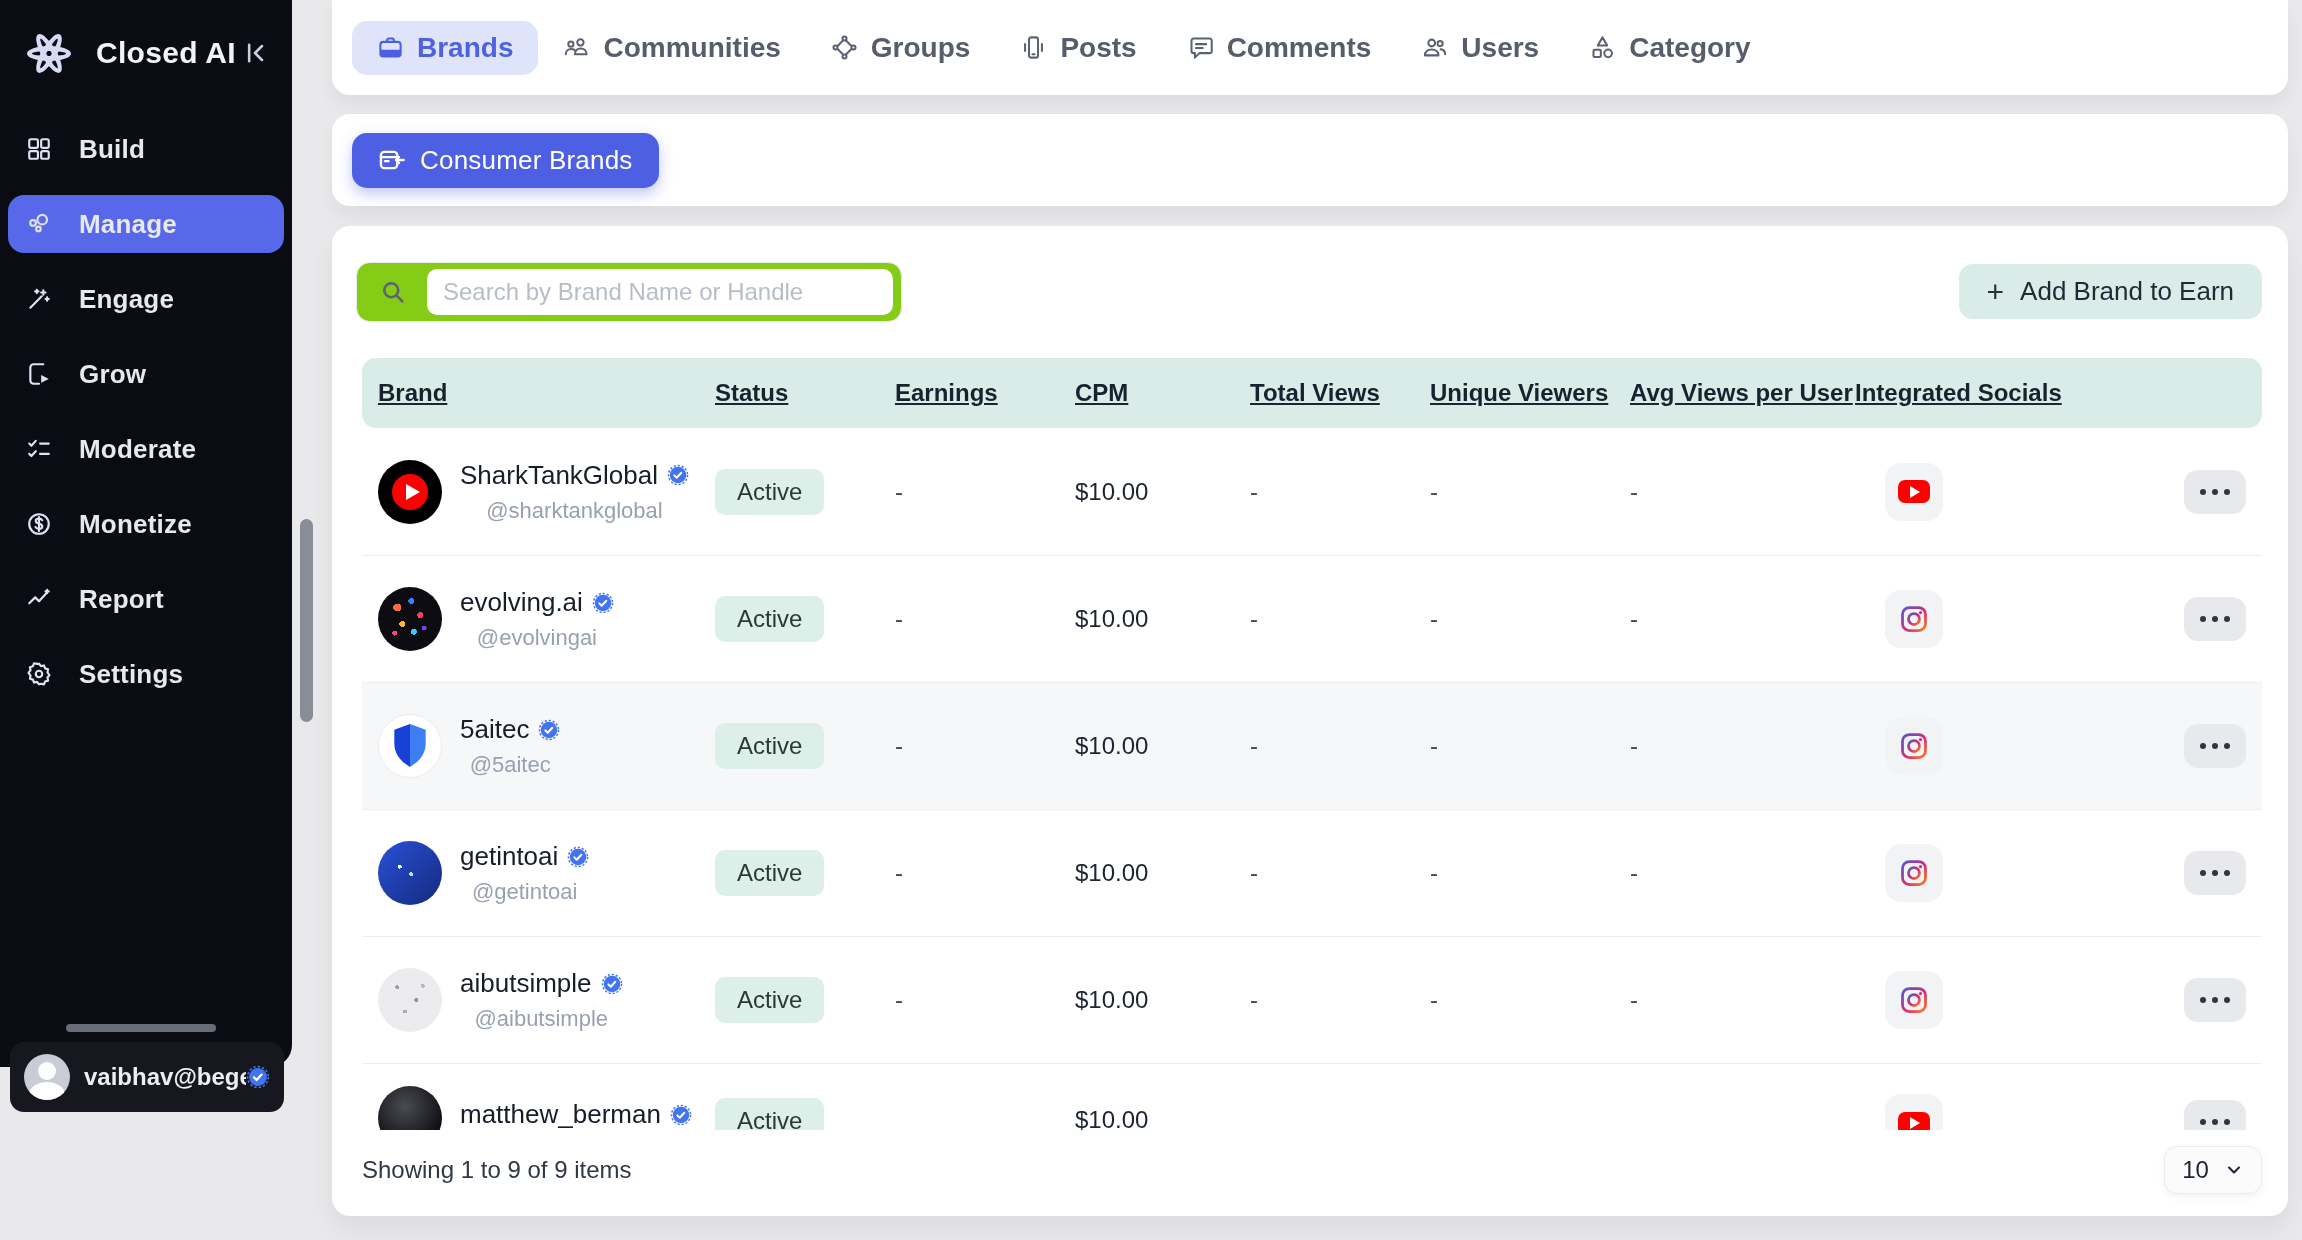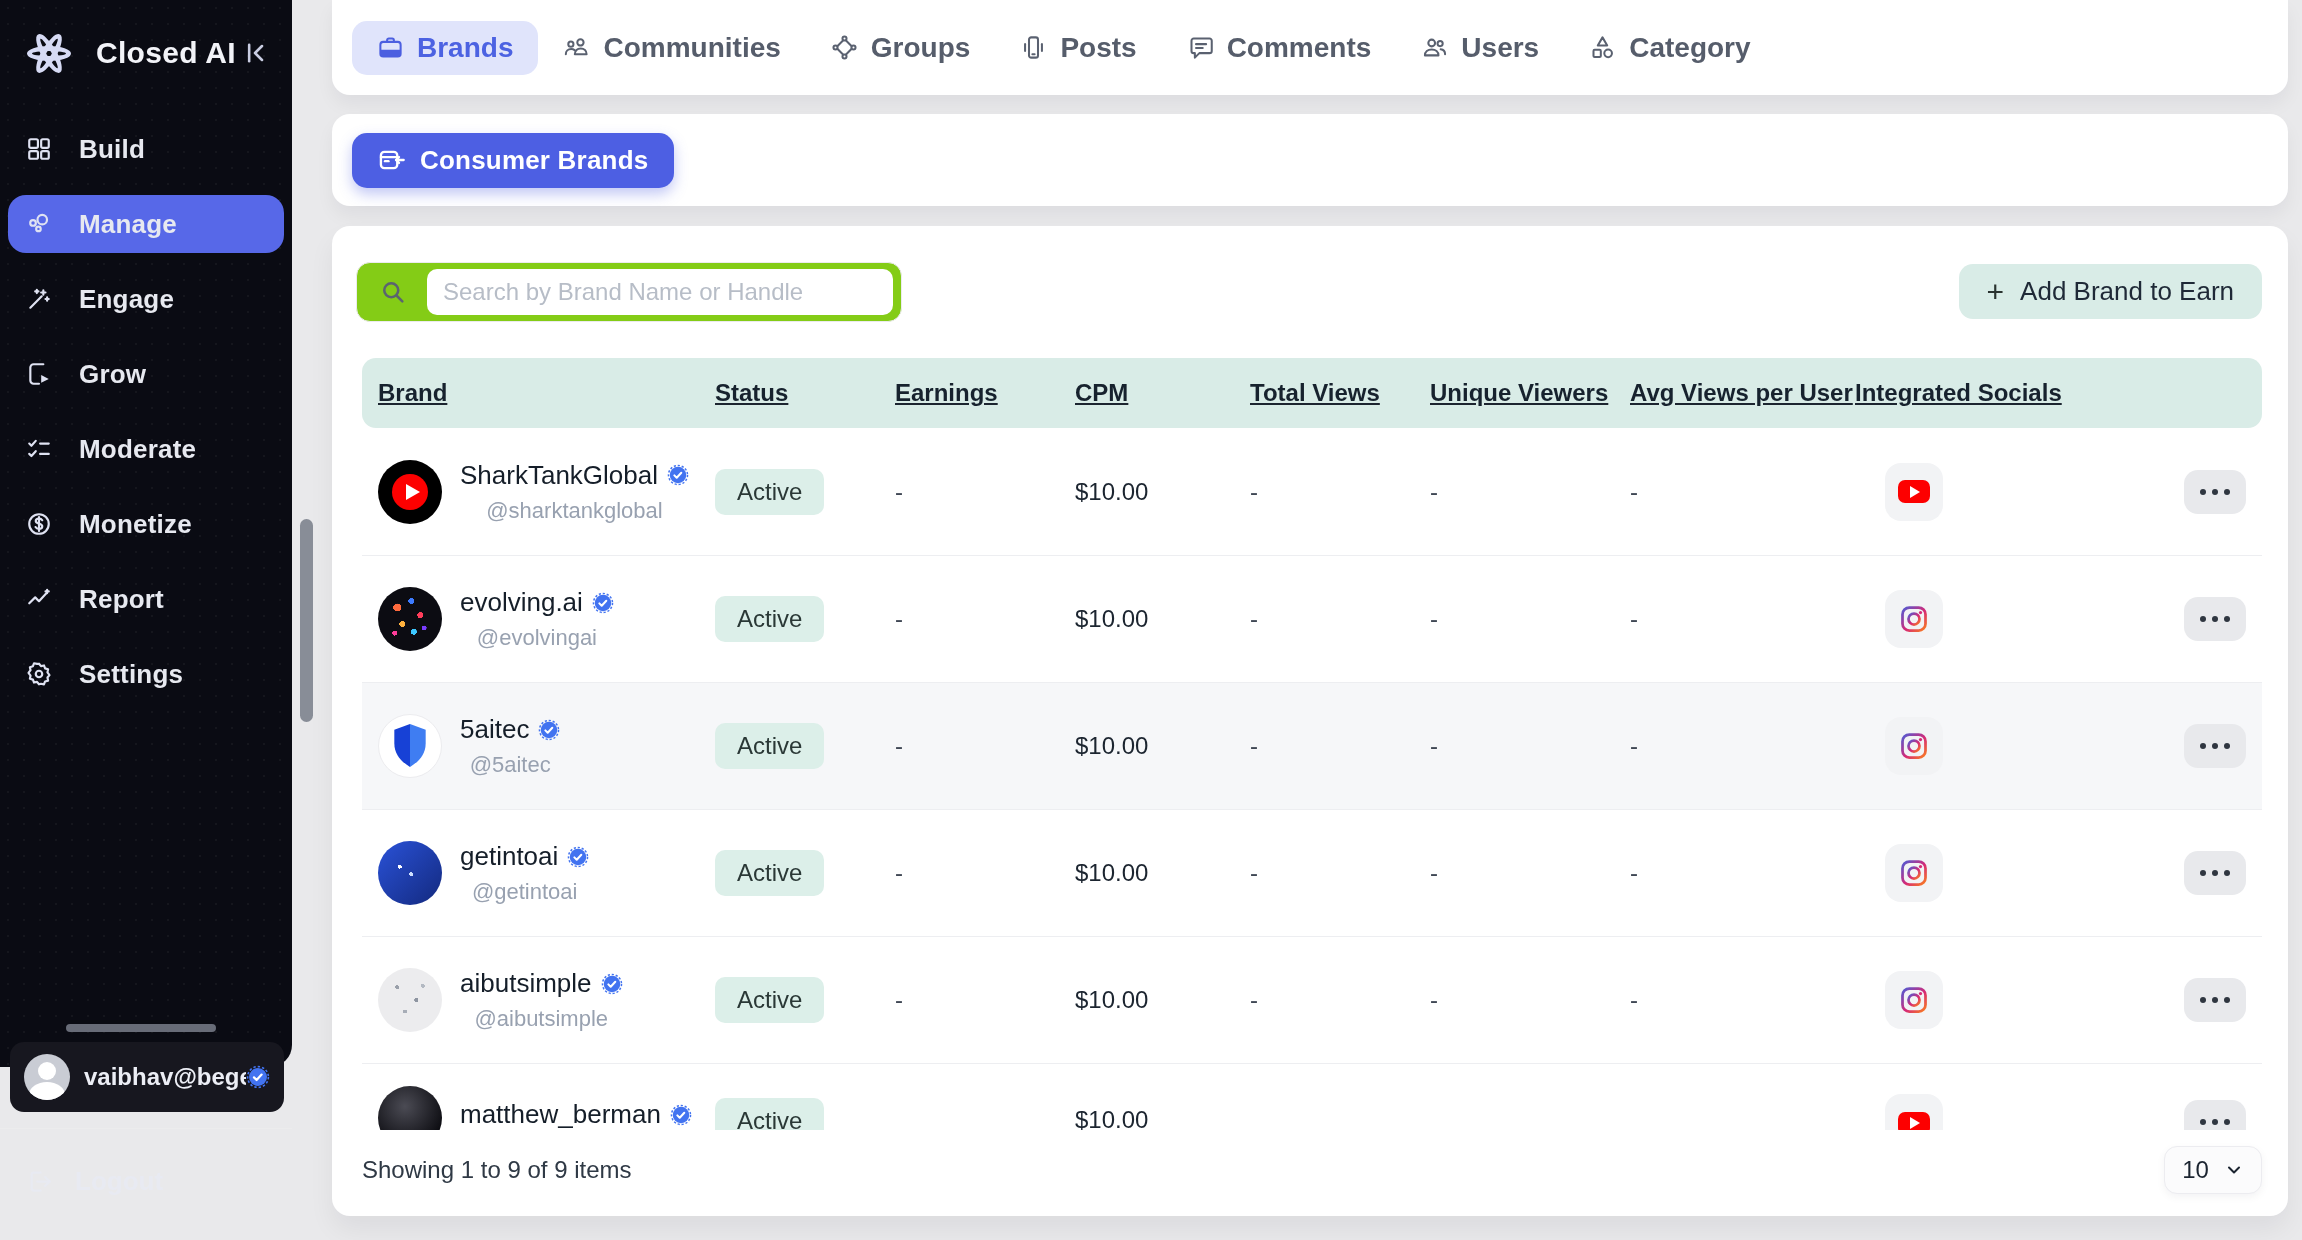--- a/index.html
+++ b/index.html
@@ -31,21 +31,21 @@
   .sb-brand { font-size:30px; font-weight:bold; color:#f2f3f8; margin-left:16px; letter-spacing:.3px; flex:1; }
   .collapse-btn { width:34px; height:34px; display:flex; align-items:center; justify-content:center; cursor:pointer; }
 
   .sb-nav { margin-top:36px; padding:0 8px; }
   .sb-item {
     display:flex; align-items:center; height:58px; margin:0 0 17px 0;
     padding-left:18px; border-radius:16px; cursor:pointer;
   }
   .sb-item .ic { width:26px; height:26px; flex:0 0 26px; display:flex; align-items:center; justify-content:center; }
   .sb-item .lbl { margin-left:27px; font-size:26px; font-weight:600; color:#e7e9f0; letter-spacing:.2px; }
-  .sb-item.active { background:#5768e8;border-radius:18px; }
+  .sb-item.active { background:#5768e8; }
   .sb-item svg { stroke:#dfe2f2; fill:none; stroke-width:2; stroke-linecap:round; stroke-linejoin:round; }
 
   .sb-handle { position:absolute; left:66px; top:1024px; width:150px; height:8px; border-radius:4px; background:#686c78; }
   .user-card {
     position:absolute; left:10px; top:1042px; width:274px; height:70px;
     background:#17171f; border-radius:14px; display:flex; align-items:center; padding:0 14px; cursor:pointer;
   }
   .user-avatar { width:46px; height:46px; border-radius:50%; background:#c9ccd4; position:relative; overflow:hidden; flex:0 0 46px; }
   .user-avatar::before { content:""; position:absolute; left:14px; top:8px; width:18px; height:18px; border-radius:50%; background:#fff; }
   .user-avatar::after  { content:""; position:absolute; left:5px; top:28px; width:36px; height:26px; border-radius:50%; background:#fff; }
@@ -78,21 +78,21 @@
     background:#fff; border-radius:18px;
     box-shadow:0 10px 18px rgba(20,24,40,.05);
     display:flex; align-items:center; padding:0 20px;
   }
   .consumer-btn {
     display:flex; align-items:center; height:55px; padding:0 26px;
     background:#4d5fe3; border-radius:15px; cursor:pointer;
     box-shadow:0 6px 14px rgba(77,95,227,.35);
   }
   .consumer-btn svg { stroke:#fff; fill:none; stroke-width:2; stroke-linecap:round; stroke-linejoin:round; margin-right:14px; }
-  .consumer-btn .lbl { color:#fff; font-size:26px; font-weight:700; letter-spacing:.2px; }
+  .consumer-btn .lbl { color:#fff; font-size:26px; font-weight:400; letter-spacing:.2px; }
 
   
   .main-card {
     position:absolute; left:332px; top:226px; right:14px; height:990px;
     background:#fff; border-radius:18px;
     box-shadow:0 14px 26px rgba(20,24,40,.06);
   }
   .search-wrap {
     position:absolute; left:24px; top:36px; width:546px; height:60px;
     background:#84cc16; border:1px solid #ebebee; border-radius:14px;

